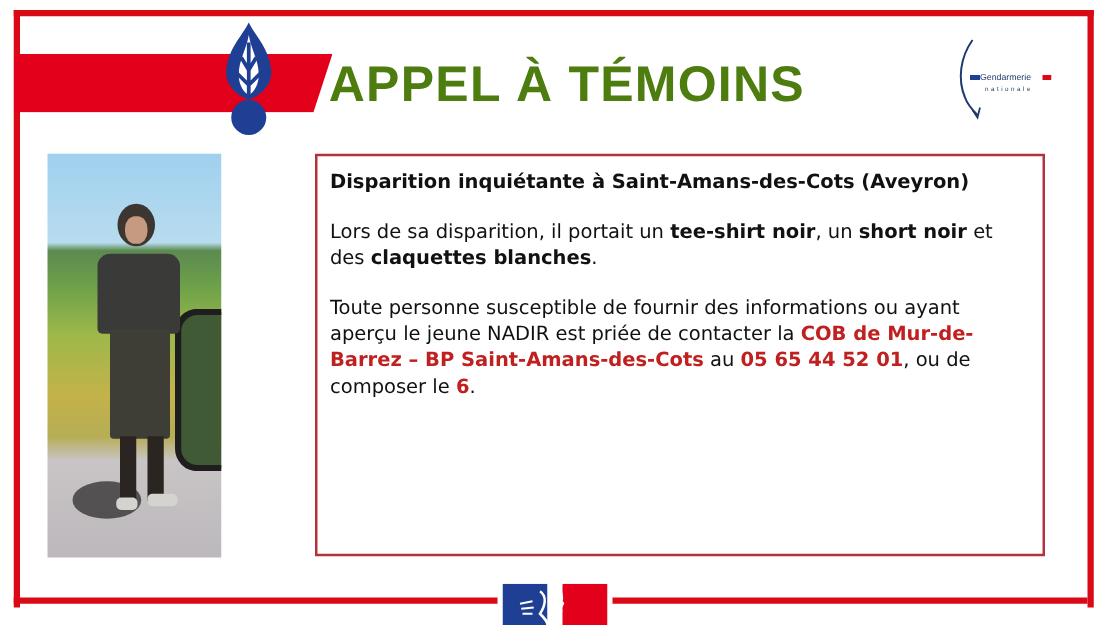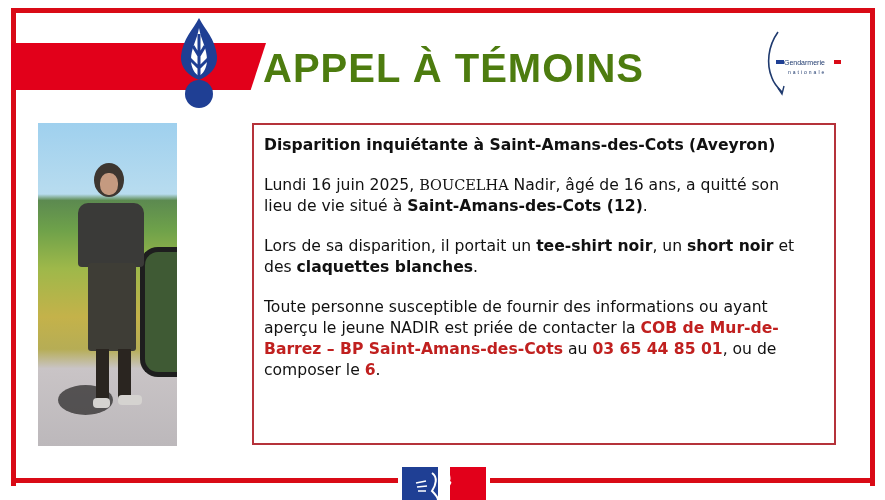--- a/index.html
+++ b/index.html
@@ -97,31 +97,28 @@
   <div class="person-shorts"></div>
   <div class="person-leg-l"></div>
   <div class="person-leg-r"></div>
   <div class="person-shoe-l"></div>
   <div class="person-shoe-r"></div>
 </div>
 
 <div class="textbox">
   <p class="heading">Disparition inquiétante à Saint-Amans-des-Cots (Aveyron)</p>
 
-  <p>
-    <span>Lundi 16 juin 2025, </span><span class="serif">BOUCELHA</span><span> Nadir, âgé de 16 ans, a quitté son lieu de vie situé à </span><b>Saint-Amans-des-Cots (12)</b><span>.</span>
-  </p>
 
 
   <p>
     <span>Lors de sa disparition, il portait un </span><b>tee-shirt noir</b><span>, un </span><b>short noir</b><span> et des </span><b>claquettes blanches</b><span>.</span>
   </p>
 
   <p>
-    <span>Toute personne susceptible de fournir des informations ou ayant aperçu le jeune NADIR est priée de contacter la </span><span class="red">COB de Mur-de-Barrez – BP Saint-Amans-des-Cots</span><span> au </span><span class="red">03 65 44 85 01</span><span>, ou de composer le </span><span class="red">6</span><span>.</span>
+    <span>Toute personne susceptible de fournir des informations ou ayant aperçu le jeune NADIR est priée de contacter la </span><span class="red">COB de Mur-de-Barrez – BP Saint-Amans-des-Cots</span><span> au </span><span class="red">05 65 44 52 01</span><span>, ou de composer le </span><span class="red">6</span><span>.</span>
   </p>
 </div>
 
 <svg class="flag" viewBox="0 0 84 33">
   <rect x="0" y="0" width="36" height="33" fill="#1f3f94"></rect>
   <rect x="48" y="0" width="36" height="33" fill="#e2001a"></rect>
   <path d="M36 0 L48 0 C46 6 50 10 48 14 C52 16 46 18 48 22 C44 26 46 30 44 33 L36 33 Z" fill="#ffffff"></path>
   <path d="M30 6 C36 10 34 18 30 24 C34 28 36 30 36 33" stroke="#ffffff" stroke-width="2" fill="none"></path>
   <path d="M14 16 L24 14 M15 20 L25 19 M16 24 L24 24" stroke="#ffffff" stroke-width="1.6"></path>
 </svg>

